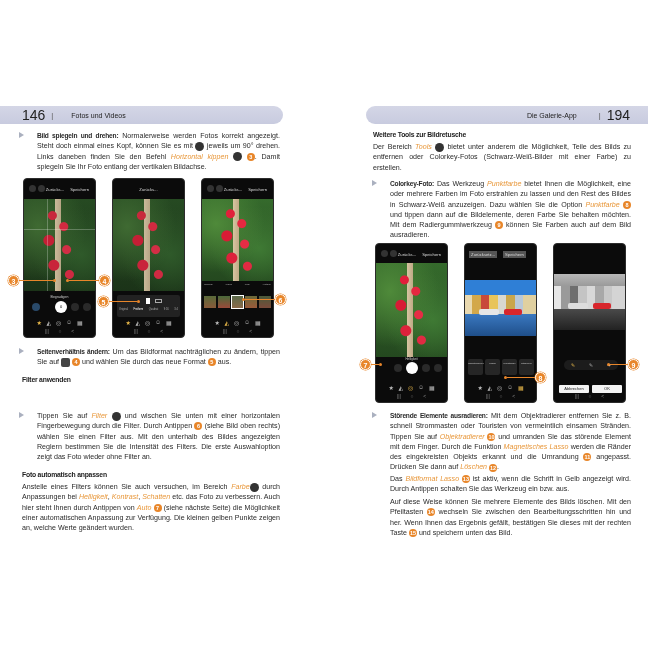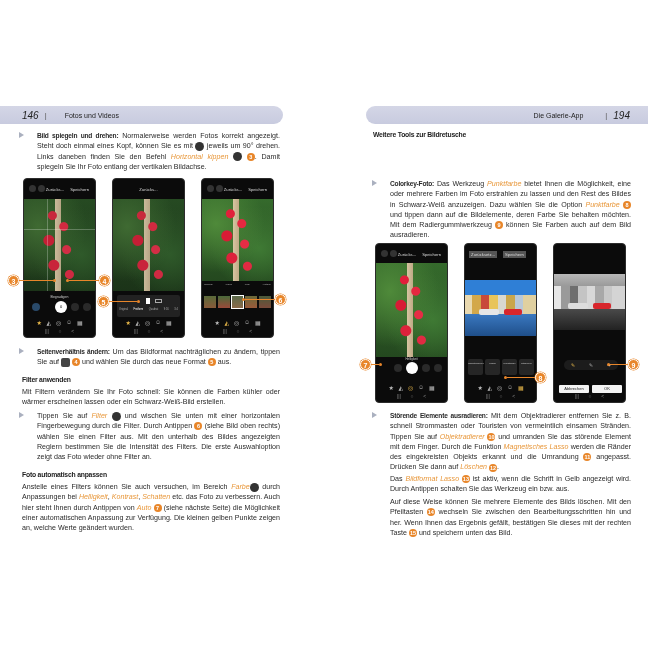--- a/index.html
+++ b/index.html
@@ -10,21 +10,21 @@
     .page.left { left: 0; }
     .page.right { left: 324px; }
 
     .header-bar {
       position: absolute; top: 106px; height: 18px;
       background: linear-gradient(#d4d6e6, #c8cbdf);
       font-size: 7.5px; color: #222; display: flex; align-items: center;
     }
     .left .header-bar { left: 0; width: 283px; border-radius: 0 9px 9px 0; padding-left: 22px; }
     .right .header-bar { left: 42px; width: 282px; border-radius: 9px 0 0 9px; justify-content: flex-end; padding-right: 18px; }
-    .pg-num { font-size: 10px; font-style: italic; }
+    .pg-num { font-size: 14px; }
     .pg-sep { margin: 0 6px; color: #555; }
     .chapter { font-size: 7px; margin-left: 12px; }
     .right .chapter { margin-left: 0; margin-right: 16px; }
 
     .text { position: absolute; font-size: 7.1px; line-height: 10.3px; color: #2a2a2a; text-align: justify; }
     .bullet-block { position: absolute; }
     .bullet-arrow { position: absolute; left: 0; top: 1px; width: 0; height: 0; border-left: 5px solid #aab0bf; border-top: 3px solid transparent; border-bottom: 3px solid transparent; }
     .b { font-family: "Liberation Sans Narrow", "Liberation Sans", sans-serif; font-weight: bold; font-size: 6.6px; letter-spacing: -0.2px; }
     .hl { color: #e8973a; font-style: italic; }
     .heading { position: absolute; font-weight: bold; font-size: 6.8px; letter-spacing: -0.2px; color: #222; }
@@ -221,21 +221,20 @@
   </div>
 
   <div class="bullet-block text" style="left:22px; top:347px; width:258px;">
     <span class="bullet-arrow" style="left:-3px;"></span>
     <div style="padding-left:15px;">
       <span class="b">Seitenverhältnis ändern:</span><span> Um das Bildformat nachträglichen zu ändern, tippen Sie auf </span><span class="ico sq"></span> <span class="num">4</span><span> und wählen Sie durch das neue Format </span><span class="num">5</span><span> aus.</span>
     </div>
   </div>
 
   <div class="heading" style="left:22px; top:376px;">Filter anwenden</div>
-  <div class="text" style="left:22px; top:387px; width:258px;">Mit Filtern verändern Sie Ihr Foto schnell: Sie können die Farben kühler oder wärmer erscheinen lassen oder ein Schwarz-Weiß-Bild erstellen.</div>
 
   <div class="bullet-block text" style="left:22px; top:411px; width:258px;">
     <span class="bullet-arrow" style="left:-3px;"></span>
     <div style="padding-left:15px;">
       <span>Tippen Sie auf </span><span class="hl">Filter</span> <span class="ico"></span><span> und wischen Sie unten mit einer horizontalen Fingerbewegung durch die Filter. Durch Antippen </span><span class="num">6</span><span> (siehe Bild oben rechts) wählen Sie einen Filter aus. Mit den unterhalb des Bildes angezeigten Reglern bestimmen Sie die Intensität des Filters. Die erste Auswahloption zeigt das Foto wieder ohne Filter an.</span>
     </div>
   </div>
 
   <div class="heading" style="left:22px; top:471px;">Foto automatisch anpassen</div>
   <div class="text" style="left:22px; top:482px; width:258px;">
@@ -244,20 +243,23 @@
 </div>
 
 <div class="page right">
   <div class="header-bar">
     <span class="chapter">Die Galerie-App</span>
     <span class="pg-sep">|</span>
     <span class="pg-num">194</span>
   </div>
 
   <div class="heading" style="left:49px; top:131px;">Weitere Tools zur Bildretusche</div>
+  <div class="text" style="left:49px; top:142px; width:258px;">
+    <span>Der Bereich </span><span class="hl">Tools</span> <span class="ico"></span><span> bietet unter anderem die Möglichkeit, Teile des Bilds zu entfernen oder Colorkey-Fotos (Schwarz-Weiß-Bilder mit einer Farbe) zu erstellen.</span>
+  </div>
 
   <div class="bullet-block text" style="left:49px; top:179px; width:258px;">
     <span class="bullet-arrow" style="left:-1px;"></span>
     <div style="padding-left:17px;">
       <span class="b">Colorkey-Foto:</span><span> Das Werkzeug </span><span class="hl">Punktfarbe</span><span> bietet Ihnen die Möglichkeit, eine oder mehrere Farben im Foto erstrahlen zu lassen und den Rest des Bildes in Schwarz-Weiß anzuzeigen. Dazu wählen Sie die Option </span><span class="hl">Punktfarbe</span><span> </span><span class="num">8</span><span> und tippen dann auf die Bildelemente, deren Farbe Sie behalten möchten. Mit dem Radiergummiwerkzeug </span><span class="num">9</span><span> können Sie Farben auch auf dem Bild ausradieren.</span>
     </div>
   </div>
 
   <div class="phone" style="left:51px; top:243px; width:73px; height:160px;">
     <div class="top">

